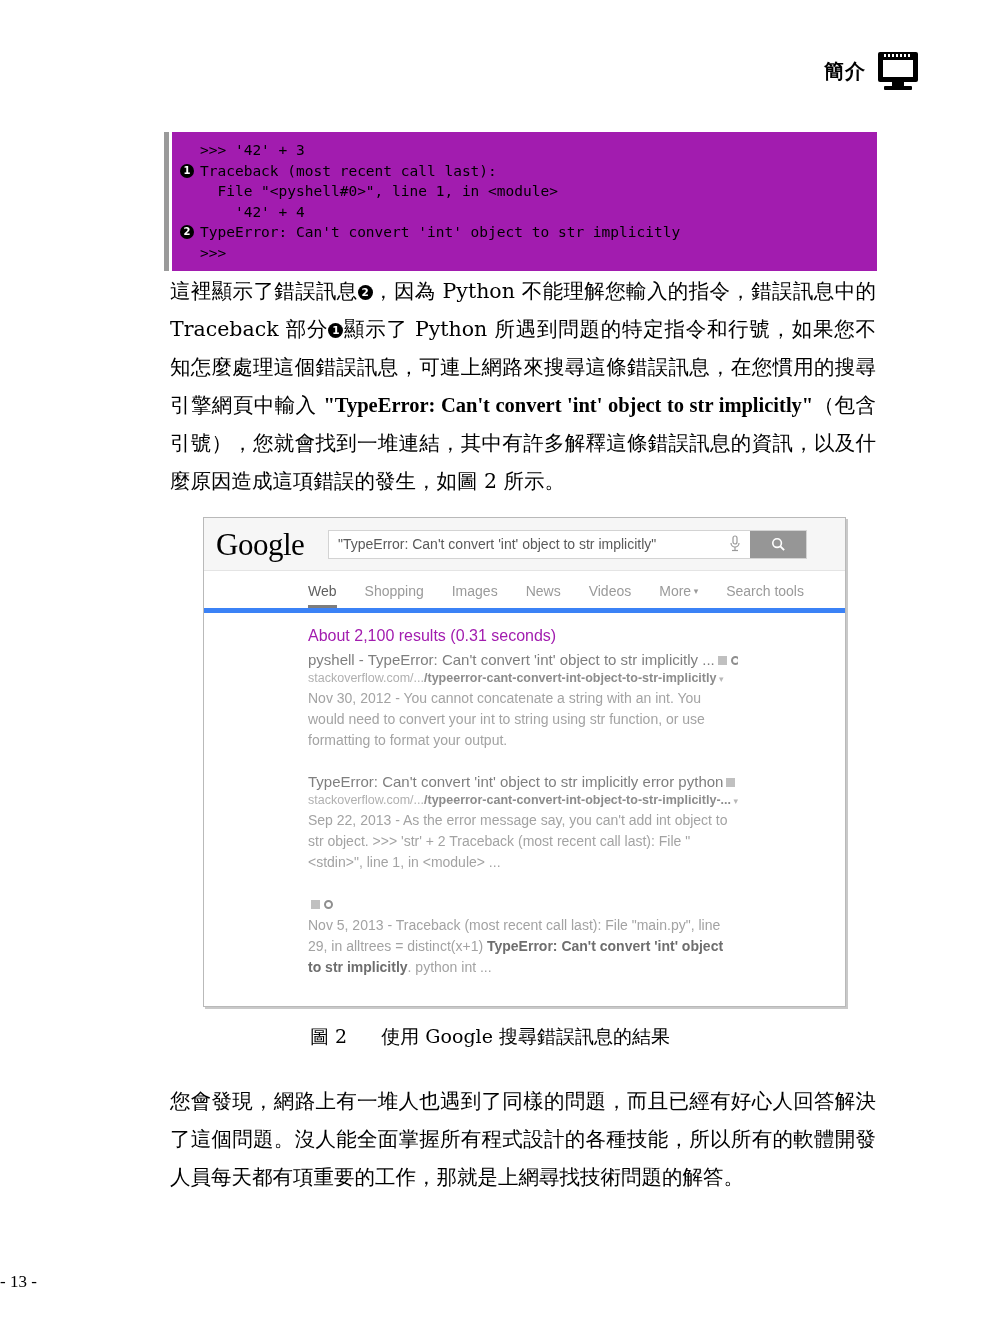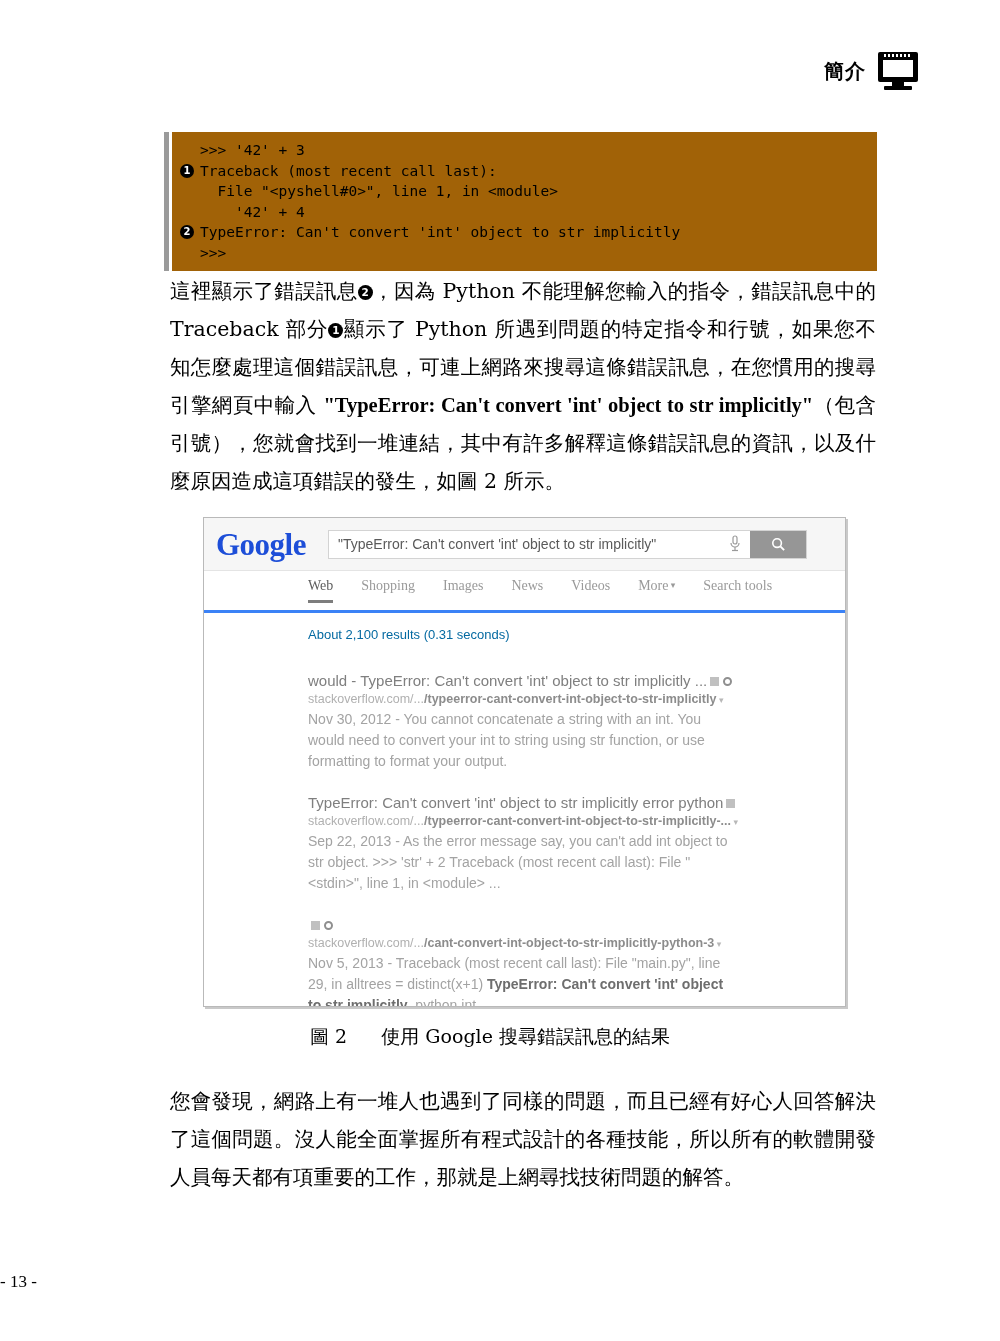--- a/index.html
+++ b/index.html
@@ -70,21 +70,21 @@
     background: #000;
     border-radius: 1px;
   }
 
   
   .code-block {
     position: absolute;
     left: 172px;
     top: 132px;
     width: 705px;
-    background: #a16207;
+    background: #a21caf;
     box-sizing: border-box;
     padding: 8px 0 8px 0;
   }
   .code-block .gutter-bar {
     position: absolute;
     left: -8px;
     top: 0;
     bottom: 0;
     width: 5px;
     background: #9a9a9a;
@@ -171,25 +171,24 @@
     background: #f6f6f6;
     border-bottom: 1px solid #e4e4e4;
     display: flex;
     align-items: center;
     padding-left: 12px;
     box-sizing: border-box;
   }
   .g-logo {
     font-family: "Liberation Serif", "DejaVu Serif", serif;
     font-size: 31px;
-    color: #1d4ed8;
+    color: #000000;
     letter-spacing: -0.5px;
     width: 112px;
     line-height: 1;
-    font-weight: bold;
   }
   .g-searchbar {
     flex: 1;
     margin-right: 38px;
     height: 29px;
     display: flex;
     align-items: stretch;
     border: 1px solid #d3d3d3;
     background: #fff;
     box-sizing: border-box;
@@ -214,26 +213,25 @@
   .g-searchbtn {
     width: 56px;
     background: #969696;
     display: flex;
     align-items: center;
     justify-content: center;
   }
 
   .g-nav {
     height: 42px;
-    border-bottom: 3px solid #3b82f6;
-    display: flex;
-    align-items: center;
+    border-bottom: 5px solid #3b82f6;
+    display: flex;
+    align-items: flex-end;
     padding-left: 104px;
     box-sizing: border-box;
-    font-family: Liberation Serif, serif;
   }
   .g-nav-item {
     font-size: 14px;
     color: #9a9a9a;
     margin-right: 28px;
     padding-bottom: 9px;
     white-space: nowrap;
   }
   .g-nav-item.active {
     color: #5f5f5f;
@@ -243,23 +241,23 @@
   .g-nav-caret {
     font-size: 9px;
     color: #9a9a9a;
     vertical-align: 2px;
   }
 
   .g-results {
     padding: 14px 0 0 104px;
   }
   .g-stats {
-    font-size: 13px;
-    color: #0369a1;
-    margin-bottom: 28px;
+    font-size: 16px;
+    color: #a21caf;
+    margin-bottom: 4px;
   }
   .g-result {
     margin-bottom: 20px;
     max-width: 430px;
   }
   .g-title {
     font-size: 15px;
     color: #7f7f7f;
     line-height: 19px;
     margin-bottom: 2px;
@@ -392,32 +390,31 @@
       <div class="g-nav-item"><span>News</span></div>
       <div class="g-nav-item"><span>Videos</span></div>
       <div class="g-nav-item"><span>More</span><span class="g-nav-caret"> ▾</span></div>
       <div class="g-nav-item"><span>Search tools</span></div>
     </div>
 
   <div class="g-results">
     <div class="g-stats">About 2,100 results (0.31 seconds)</div>
     <div id="g-result-list">
         <div class="g-result">
-          <div class="g-title"><span>would - TypeError: Can't convert 'int' object to str implicitly ...</span><span class="g-title-icons"><span class="g-icon-sq"></span><span class="g-icon-circ"></span></span></div>
+          <div class="g-title"><span>pyshell - TypeError: Can't convert 'int' object to str implicitly ...</span><span class="g-title-icons"><span class="g-icon-sq"></span><span class="g-icon-circ"></span></span></div>
           <div class="g-url"><span>stackoverflow.com/...</span><b>/typeerror-cant-convert-int-object-to-str-implicitly</b><span class="g-url-caret"> ▾</span></div>
           <div class="g-snippet"><span>Nov 30, 2012 - You cannot concatenate a string with an int. You would need to convert your int to string using str function, or use formatting to format your output.</span></div>
         </div>
         <div class="g-result">
           <div class="g-title"><span>TypeError: Can't convert 'int' object to str implicitly error python</span><span class="g-title-icons"><span class="g-icon-sq"></span></span></div>
           <div class="g-url"><span>stackoverflow.com/...</span><b>/typeerror-cant-convert-int-object-to-str-implicitly-...</b><span class="g-url-caret"> ▾</span></div>
           <div class="g-snippet"><span>Sep 22, 2013 - As the error message say, you can't add int object to str object. &gt;&gt;&gt; 'str' + 2 Traceback (most recent call last): File "&lt;stdin&gt;", line 1, in &lt;module&gt; ...</span></div>
         </div>
         <div class="g-result">
           <div class="g-title"><span class="g-title-icons"><span class="g-icon-sq"></span><span class="g-icon-circ"></span></span></div>
-          <div class="g-url"><span>stackoverflow.com/...</span><b>/cant-convert-int-object-to-str-implicitly-python-3</b><span class="g-url-caret"> ▾</span></div>
           <div class="g-snippet"><span>Nov 5, 2013 - Traceback (most recent call last): File "main.py", line 29, in alltrees = distinct(x+1) </span><b>TypeError: Can't convert 'int' object to str implicitly</b><span>. python int ...</span></div>
         </div>
       </div>
   </div>
 </div>
 
 <div class="fig-caption">
   <span>圖 2</span>
   <span style="display:inline-block;width:22px"></span>
   <span>使用 Google 搜尋錯誤訊息的結果</span>

